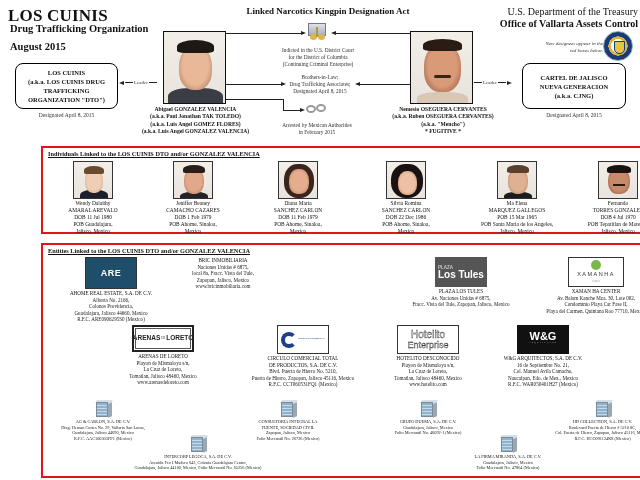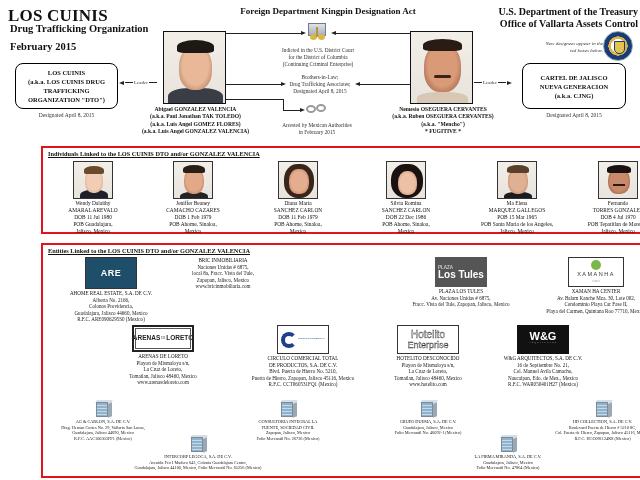--- a/index.html
+++ b/index.html
@@ -5,21 +5,21 @@
   * { box-sizing: border-box; margin: 0; padding: 0; }
   html, body { width: 640px; height: 480px; background: #fff; overflow: hidden; }
   body { position: relative; font-family: "Liberation Serif", "DejaVu Serif", serif; color: #111; }
   .abs { position: absolute; }
 
   
   #title { left: 8px; top: 6px; font-size: 17px; font-weight: bold; letter-spacing: 0.2px; }
   #subtitle { left: 10px; top: 23px; font-size: 10.5px; font-weight: bold; }
   #date { left: 10px; top: 41px; font-size: 10.5px; font-weight: bold; }
   #act-title { left: 228px; top: 6px; width: 200px; font-size: 9px; font-weight: bold; text-align: center; }
-  #treasury1 { left: 488px; top: 6px; width: 150px; font-size: 10px; font-weight: bold; text-align: right; }
+  #treasury1 { left: 488px; top: 6px; width: 150px; font-size: 10px; font-weight: normal; text-align: right; }
   #treasury2 { left: 468px; top: 18px; width: 170px; font-size: 10px; font-weight: bold; text-align: right; }
   #new-desig { left: 538px; top: 40px; width: 65px; font-size: 5px; font-style: italic; text-align: right; line-height: 7px; color: #333; }
   #seal { left: 603px; top: 31px; width: 30px; height: 30px; border-radius: 50%; background: radial-gradient(circle, #fff 0 35%, #d8b645 36% 48%, #1b3a7a 49% 100%); border: 1px solid #8aa; }
   #seal::after { content: ""; position: absolute; left: 10px; top: 9px; width: 9px; height: 11px; background: #e6c34a; border: 1px solid #1b3a7a; border-radius: 0 0 5px 5px; }
 
   .rbox { border: 1.5px solid #000; border-radius: 8px; background: #fff; font-weight: bold; font-size: 6.5px; line-height: 9px; text-align: center; display: flex; flex-direction: column; justify-content: center; }
   #left-org { left: 15px; top: 63px; width: 103px; height: 46px; }
   #right-org { left: 522px; top: 63px; width: 104px; height: 46px; }
   .desig { font-size: 5.5px; text-align: center; color: #333; }
   #left-desig { left: 15px; top: 112px; width: 103px; }
@@ -66,22 +66,22 @@
   .bldg { width: 20px; height: 20px; margin: 0 auto 1px; position: relative; }
   .bldg .front { position: absolute; left: 3px; top: 4px; width: 12px; height: 15px; background: repeating-linear-gradient(#8fb3cc 0 2px, #c7d9e6 2px 3px); border: 1px solid #7b8b99; }
   .bldg .side { position: absolute; left: 15px; top: 5px; width: 4px; height: 14px; background: #9aa8b4; transform: skewY(-20deg); }
   .bldg .top { position: absolute; left: 3px; top: 2px; width: 16px; height: 3px; background: #d7dfe6; transform: skewX(-30deg); }
 </style>
 </head>
 <body>
 
 <div class="abs" id="title">LOS CUINIS</div>
 <div class="abs" id="subtitle">Drug Trafficking Organization</div>
-<div class="abs" id="date">February 2015</div>
-<div class="abs" id="act-title">Foreign Department Kingpin Designation Act</div>
+<div class="abs" id="date">August 2015</div>
+<div class="abs" id="act-title">Linked Narcotics Kingpin Designation Act</div>
 <div class="abs" id="treasury1">U.S. Department of the Treasury</div>
 <div class="abs" id="treasury2">Office of Vallarta Assets Control</div>
 <div class="abs" id="new-desig">New designees appear in the red boxes below.</div>
 <div class="abs" id="seal"></div>
 
 <div class="abs rbox" id="left-org">
   <div>LOS CUINIS</div>
   <div>(a.k.a. LOS CUINIS DRUG</div>
   <div>TRAFFICKING</div>
   <div>ORGANIZATION "DTO")</div>

